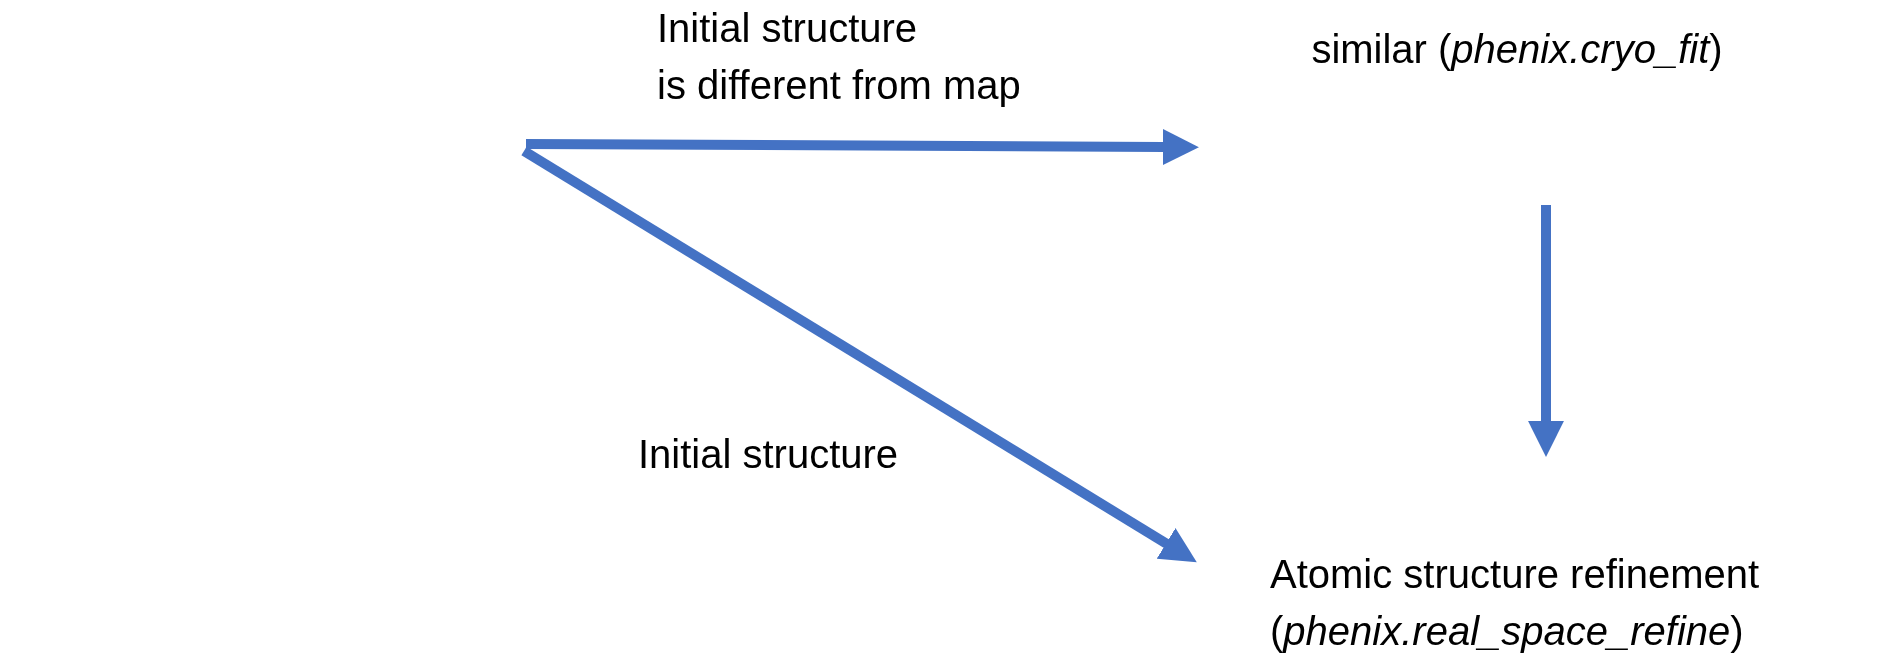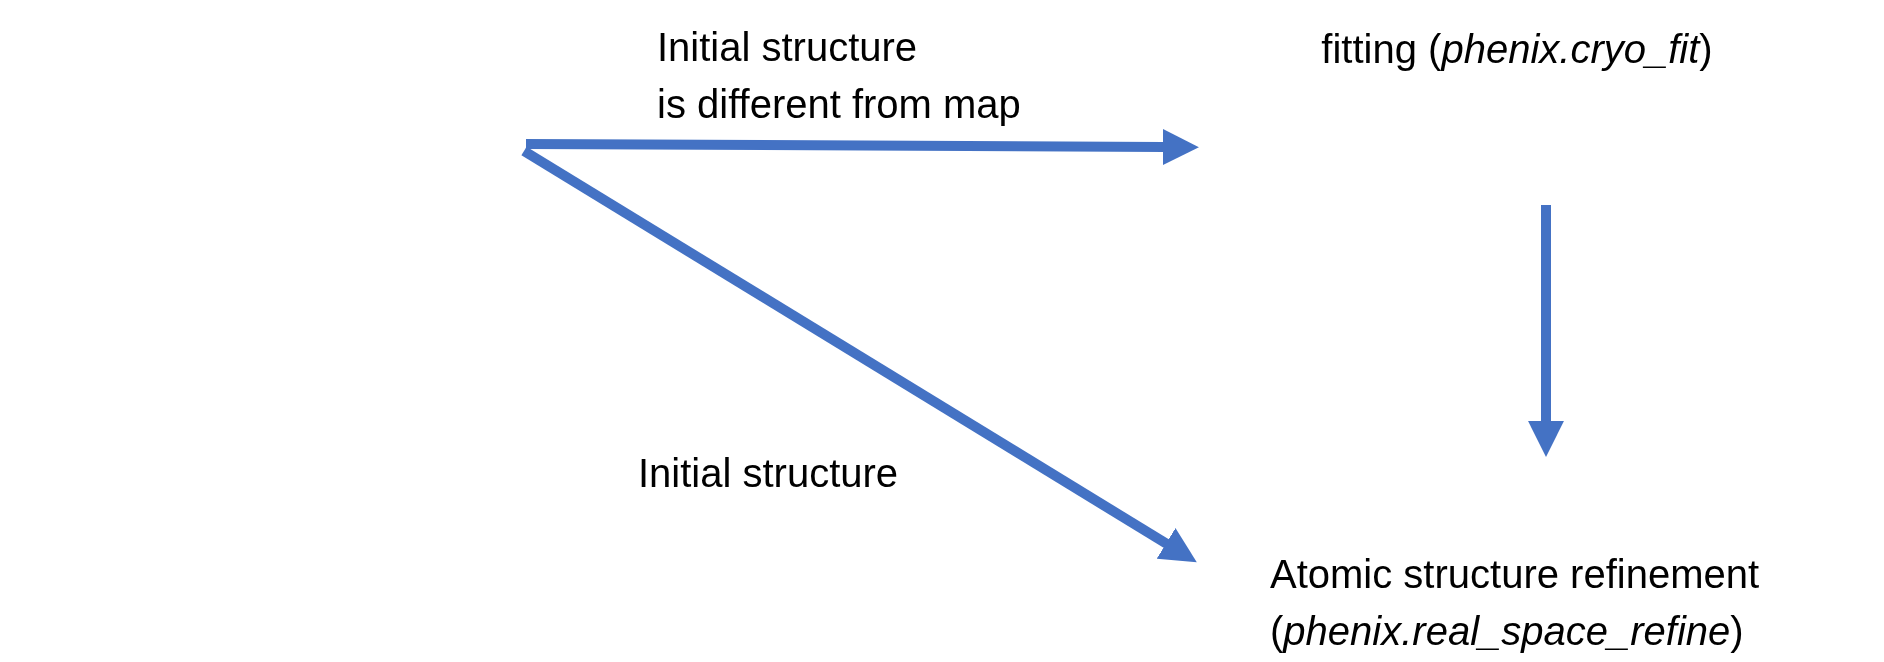--- a/index.html
+++ b/index.html
@@ -24,21 +24,21 @@
     height: 662px;
   }
   .txt {
     position: absolute;
     font-size: 40px;
     line-height: 57px;
     white-space: nowrap;
     color: #000000;
   }
   .txt.center { text-align: center; }
-  .txt.left   { text-align: left; margin-top: 19px; }
+  .txt.left   { text-align: left; }
   .it { font-style: italic; }
   
   .node-building   { left: 8px;    top: 34px;  width: 440px; }
   .label-different { left: 657px;  top: 0px;   }
   .node-fitting    { left: 1297px; top: 21px;  width: 440px; }
   .label-similar   { left: 638px;  top: 426px; }
   .node-refinement { left: 1270px; top: 546px; width: 440px; }
 </style>
 </head>
 <body>
@@ -57,21 +57,21 @@
   </svg>
 
 
   <div class="txt left label-different">
     <div>Initial structure</div>
     <div>is different from map</div>
   </div>
 
   <div class="txt center node-fitting">
     <div>
-      <span>fitting (</span><span class="it">phenix.cryo_fit</span><span>)</span>
+      <span>similar (</span><span class="it">phenix.cryo_fit</span><span>)</span>
     </div>
   </div>
 
   <div class="txt left label-similar">
     <div>Initial structure</div>
   </div>
 
   <div class="txt center node-refinement">
     <div>Atomic structure refinement</div>
     <div>

